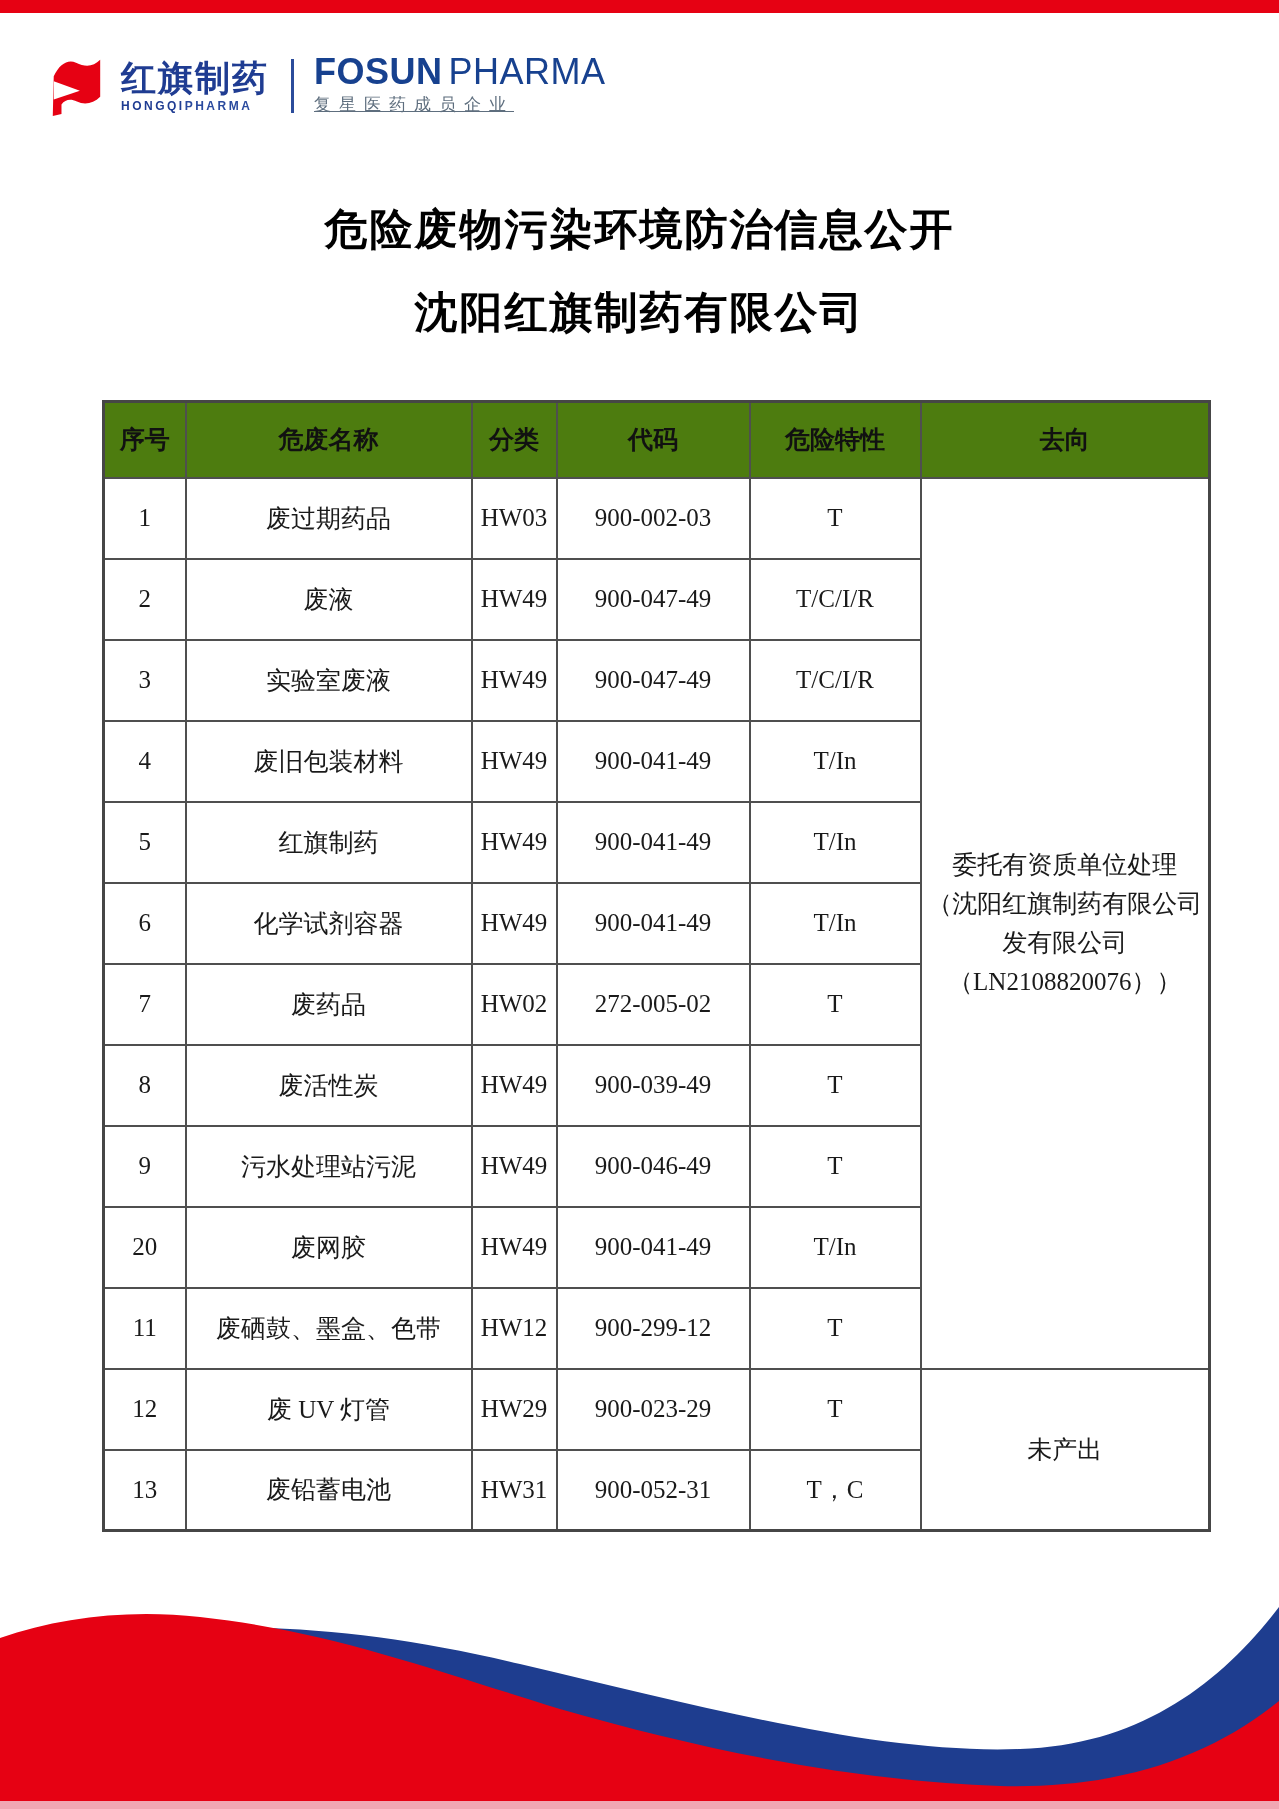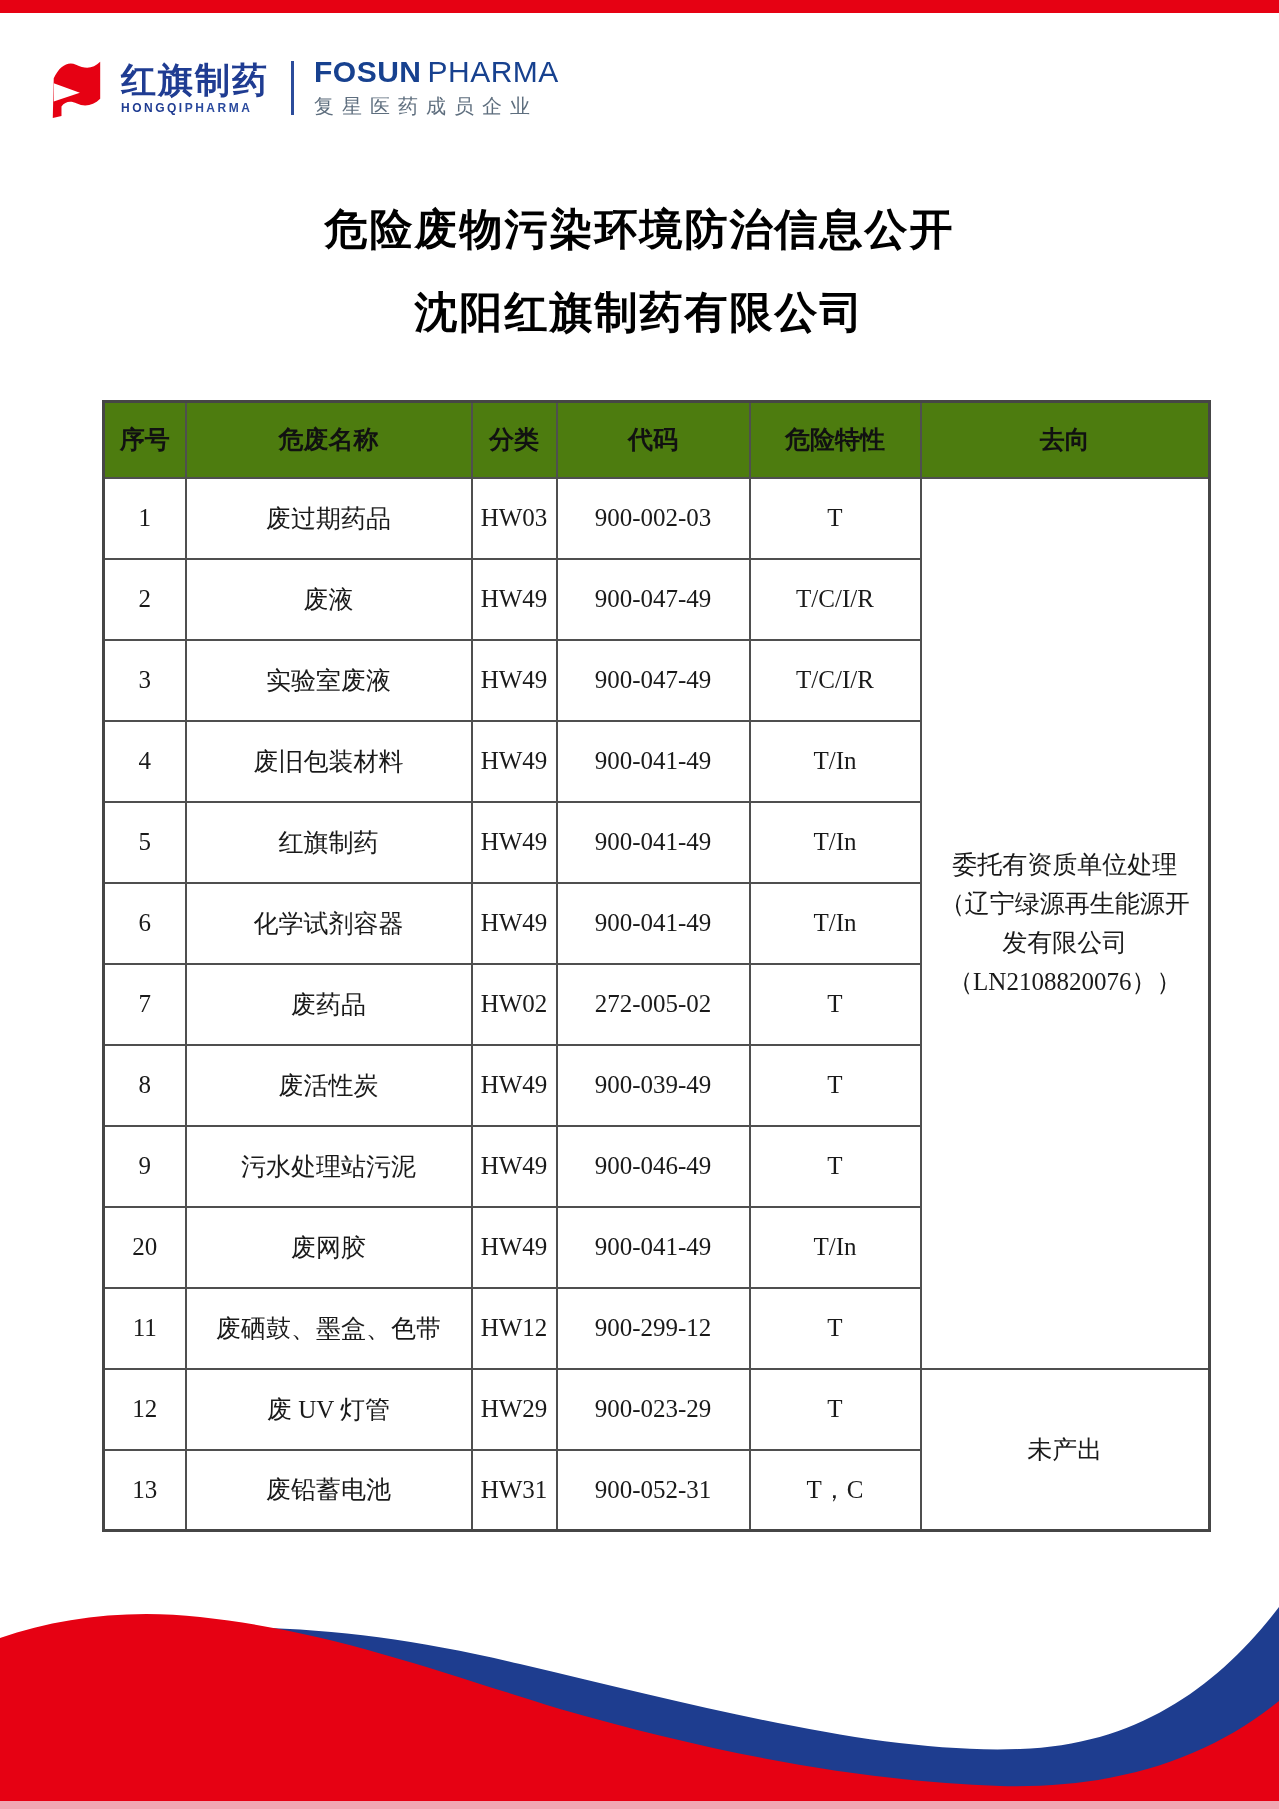--- a/index.html
+++ b/index.html
@@ -11,24 +11,24 @@
   
   .logo-row { position:absolute; top:56px; left:45px; display:flex; align-items:center;
               font-family:"Liberation Sans","DejaVu Sans",sans-serif; }
   .flag { width:62px; height:60px; margin-right:14px; }
   .hq-block { display:flex; flex-direction:column; justify-content:flex-start; }
   .hq-cn { font-size:35px; font-weight:bold; color:#1F3C92; letter-spacing:2px; line-height:36px; }
   .hq-en { font-size:12px; font-weight:bold; color:#1F3C92; letter-spacing:2.5px; margin-top:3px; }
   .hq-en .lighter { font-weight:600; color:#2a4a9e; }
   .logo-divider { width:3px; height:54px; background:#2B4C9B; margin:0 20px 0 22px; }
   .fs-block { display:flex; flex-direction:column; justify-content:center; }
-  .fs-en { font-size:30px; color:#17418F; line-height:32px; letter-spacing:0.5px; }
+  .fs-en { font-size:36px; color:#17418F; line-height:32px; letter-spacing:0.5px; }
   .fs-en .b { font-weight:800; }
   .fs-en .r { font-weight:500; margin-left:6px; }
-  .fs-cn { font-size:20px; color:#5E6E7E; letter-spacing:8px; margin-top:5px; }
+  .fs-cn { font-size:17px; color:#5E6E7E; letter-spacing:8px; margin-top:5px;text-decoration:underline; }
 
   
   .title-wrap { position:absolute; top:188px; left:0; width:1279px; text-align:center; }
   .title-line { font-size:43px; font-weight:bold; letter-spacing:2px; height:83px; line-height:83px; color:#000; }
 
   
   table.waste { position:absolute; left:102px; top:400px; width:1106px;
                 border-collapse:collapse; table-layout:fixed; }
   table.waste th, table.waste td {
       border:2px solid #4f4f4f; text-align:center; vertical-align:middle;
@@ -95,21 +95,21 @@
   </thead>
   <tbody>
       <tr>
         <td>1</td>
         <td>废过期药品</td>
         <td>HW03</td>
         <td>900-002-03</td>
         <td>T</td>
         <td rowspan="11" class="dest">
           <div>委托有资质单位处理</div>
-          <div>（辽宁绿源再生能源开</div>
+          <div>（沈阳红旗制药有限公司</div>
           <div>发有限公司</div>
           <div>（LN2108820076））</div>
         </td>
       </tr>
       <tr>
         <td>2</td>
         <td>废液</td>
         <td>HW49</td>
         <td>900-047-49</td>
         <td>T/C/I/R</td>

